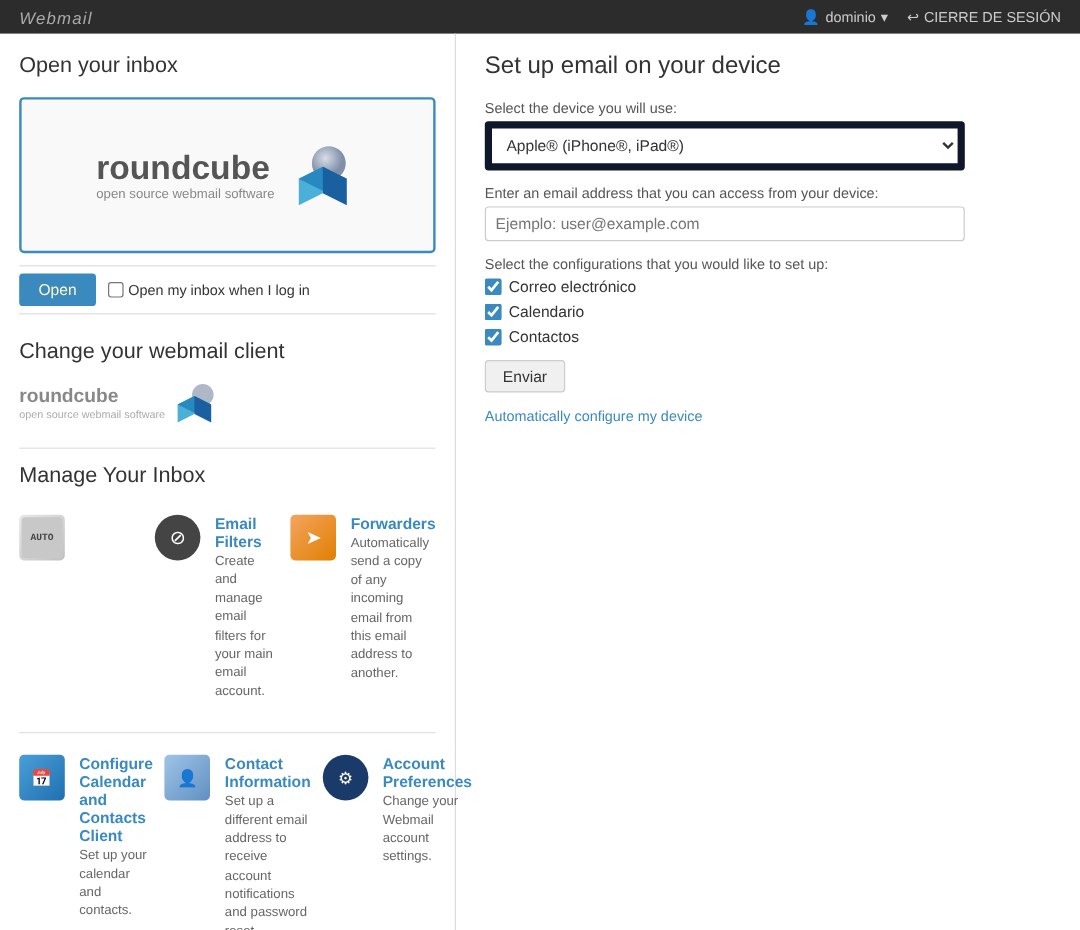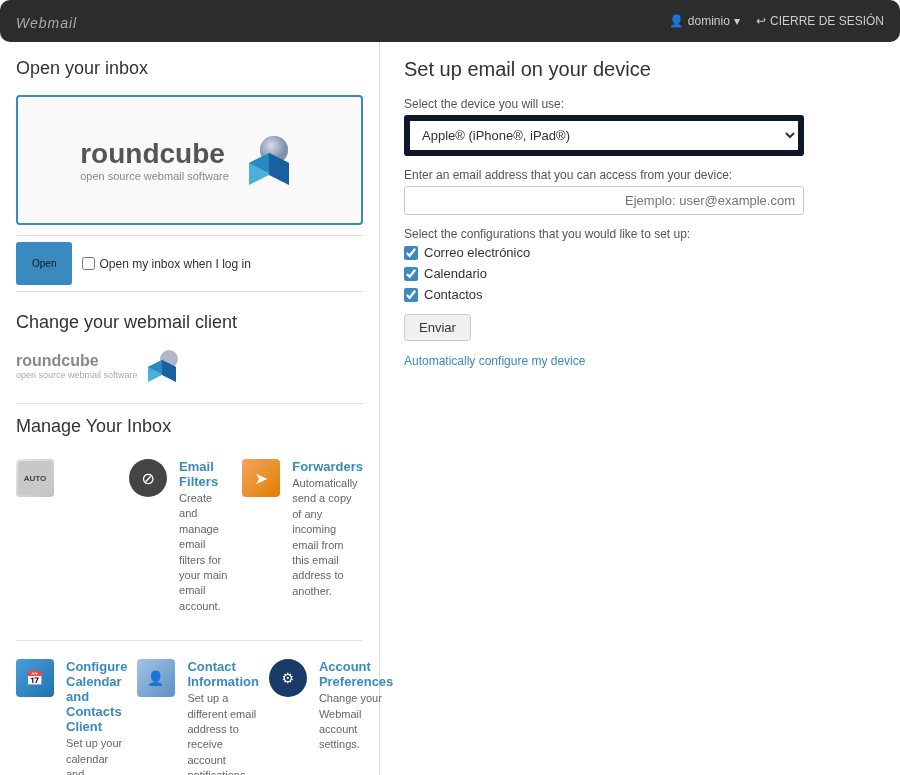--- a/index.html
+++ b/index.html
@@ -1,26 +1,25 @@
 <!DOCTYPE html>
 <html><head>
   <meta charset="utf-8">
   <style>
     * { box-sizing: border-box; margin: 0; padding: 0; }
     body { font-family: Arial, sans-serif; font-size: 13px; color: #333; background: #fff; min-height: 775px; }
 
     
     .header {
       background: #2c2c2c;
-      height: 42px;
+      height: 28px;
       display: flex;
       align-items: center;
       justify-content: space-between;
       padding: 0 16px;
-      border-radius: 10px;
     }
     .header-logo {
       color: #fff;
       font-size: 20px;
       font-style: italic;
       font-weight: bold;
       letter-spacing: 1px;
     }
     .header-logo span { color: #aaa; font-weight: normal; font-size: 14px; }
     .header-right {
@@ -86,26 +85,26 @@
       display: flex;
       align-items: center;
       gap: 10px;
       margin-bottom: 16px;
       padding: 6px 0;
       border-top: 1px solid #ddd;
       border-bottom: 1px solid #ddd;
     }
     .btn-open {
       background: #3a8abf;
-      color: #0f172a;
+      color: #fef9c3;
       border: none;
-      padding: 16px 16px;
+      padding: 6px 16px;
       border-radius: 3px;
       cursor: pointer;
-      font-size: 10px;
+      font-size: 13px;
     }
     .open-checkbox-label {
       display: flex;
       align-items: center;
       gap: 4px;
       font-size: 12px;
       color: #333;
     }
 
     
@@ -177,21 +176,20 @@
     }
     .form-input {
       width: 100%;
       max-width: 400px;
       padding: 6px 8px;
       border: 1px solid #ccc;
       border-radius: 3px;
       font-size: 13px;
       color: #aaa;
       margin-bottom: 12px;
-      text-align: right;
     }
     .checkbox-group { margin-bottom: 12px; }
     .checkbox-item {
       display: flex;
       align-items: flex-end;
       gap: 6px;
       margin-bottom: 6px;
       font-size: 13px;
     }
     .checkbox-item input[type="checkbox"] {
@@ -222,20 +220,21 @@
     }
 
     
     .icon-auto {
       background: linear-gradient(135deg, #e8e8e8 0%, #c0c0c0 100%);
       width: 38px; height: 38px;
       border-radius: 4px;
       display: flex; align-items: center; justify-content: center;
       font-size: 9px; font-weight: bold; color: #666;
       position: relative;
+      font-family: Liberation Mono, monospace;
     }
     .icon-filter {
       background: #444;
       width: 38px; height: 38px;
       border-radius: 50%;
       display: flex; align-items: center; justify-content: center;
       color: white; font-size: 16px;
     }
     .icon-forward {
       background: linear-gradient(135deg, #f4a460 0%, #e08000 100%);

